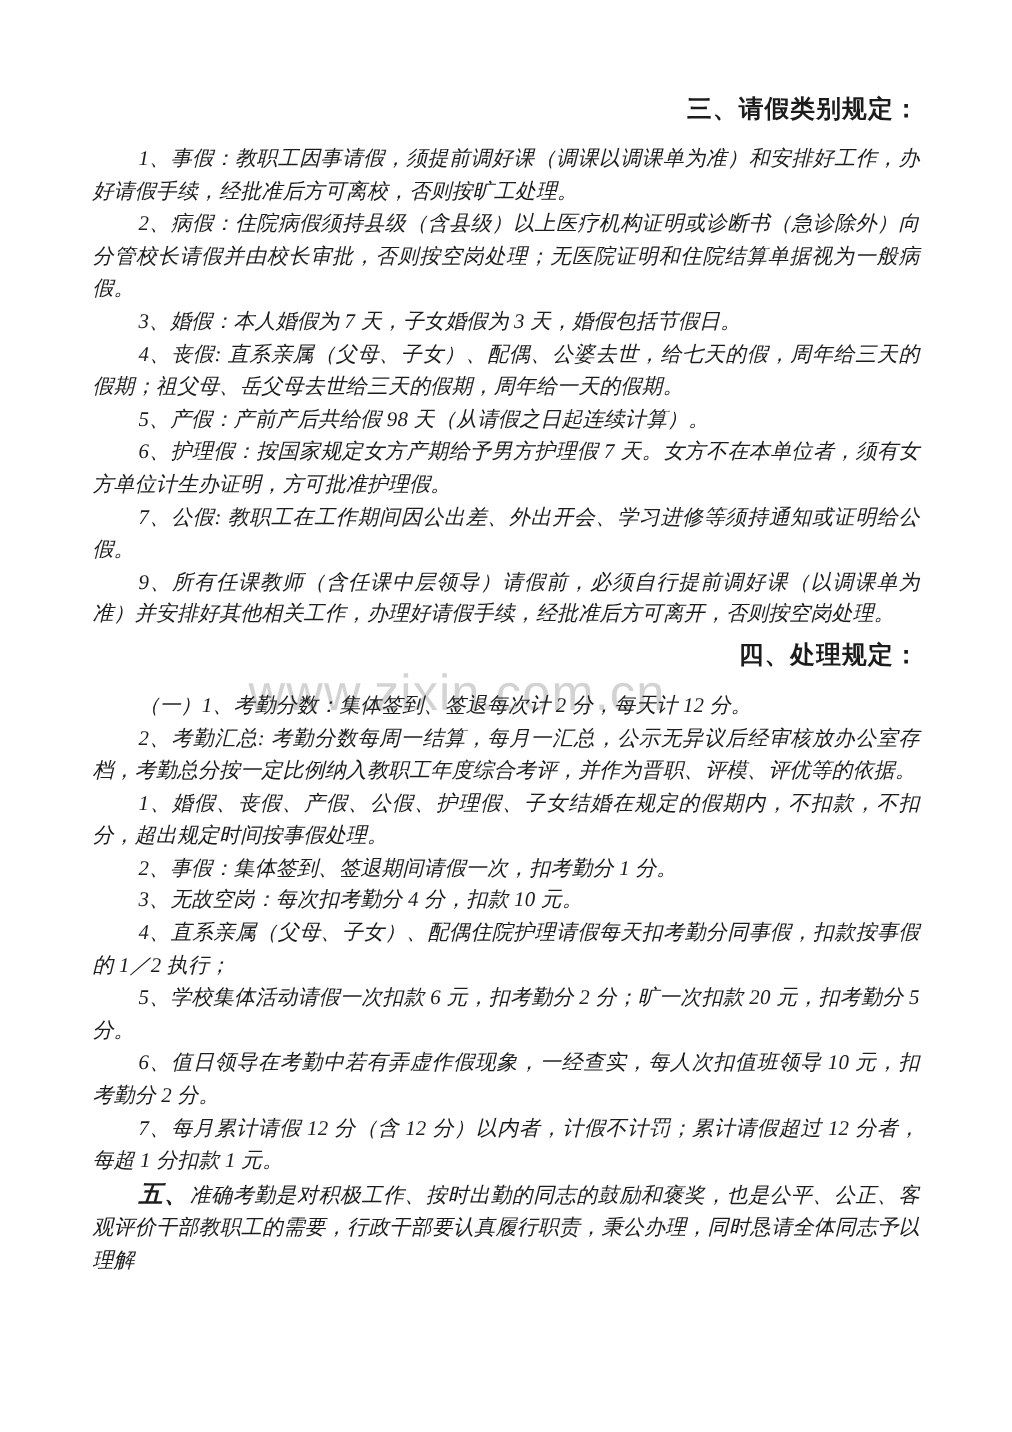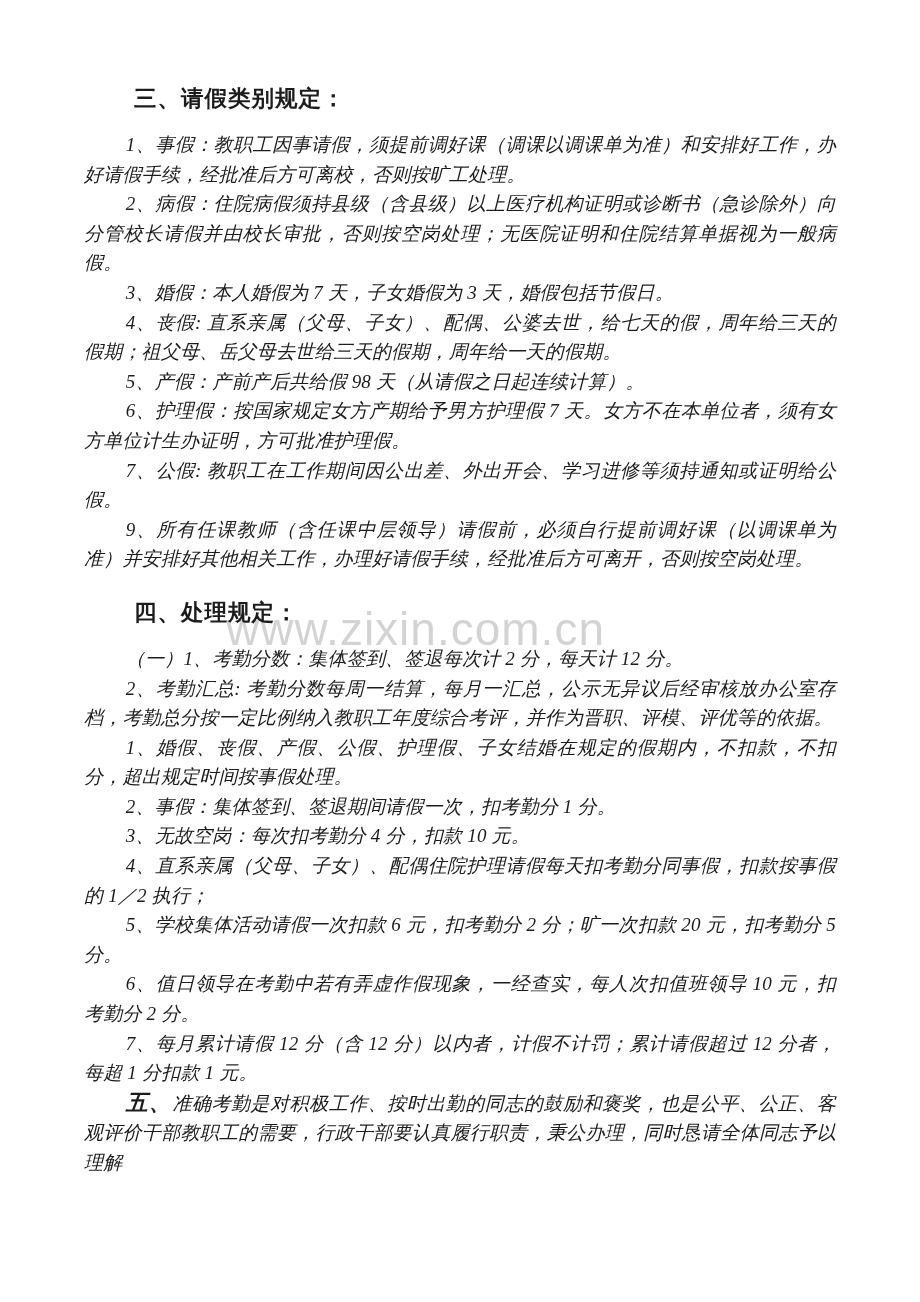--- a/index.html
+++ b/index.html
@@ -37,22 +37,22 @@
     z-index: 2;
   }
   .section-heading {
     font-size: 22.5px;
     font-weight: bold;
     line-height: 30px;
     margin: 0;
     padding: 0 0 0 50px;
     letter-spacing: 1px;
   }
-  .heading-gap-top { margin-top: 24px; }
-  .heading-gap-bottom { margin-bottom: 16px; }
+  .heading-gap-top { margin-top: 7px; }
+  .heading-gap-bottom { margin-bottom: 16px; text-align: right; }
   .para {
     font-size: 19px;
     line-height: 29.6px;
     text-align: justify;
     text-indent: 2.2em;
     margin: 0;
     letter-spacing: 0.2px;
     font-style: italic;
   }
   .closing {

